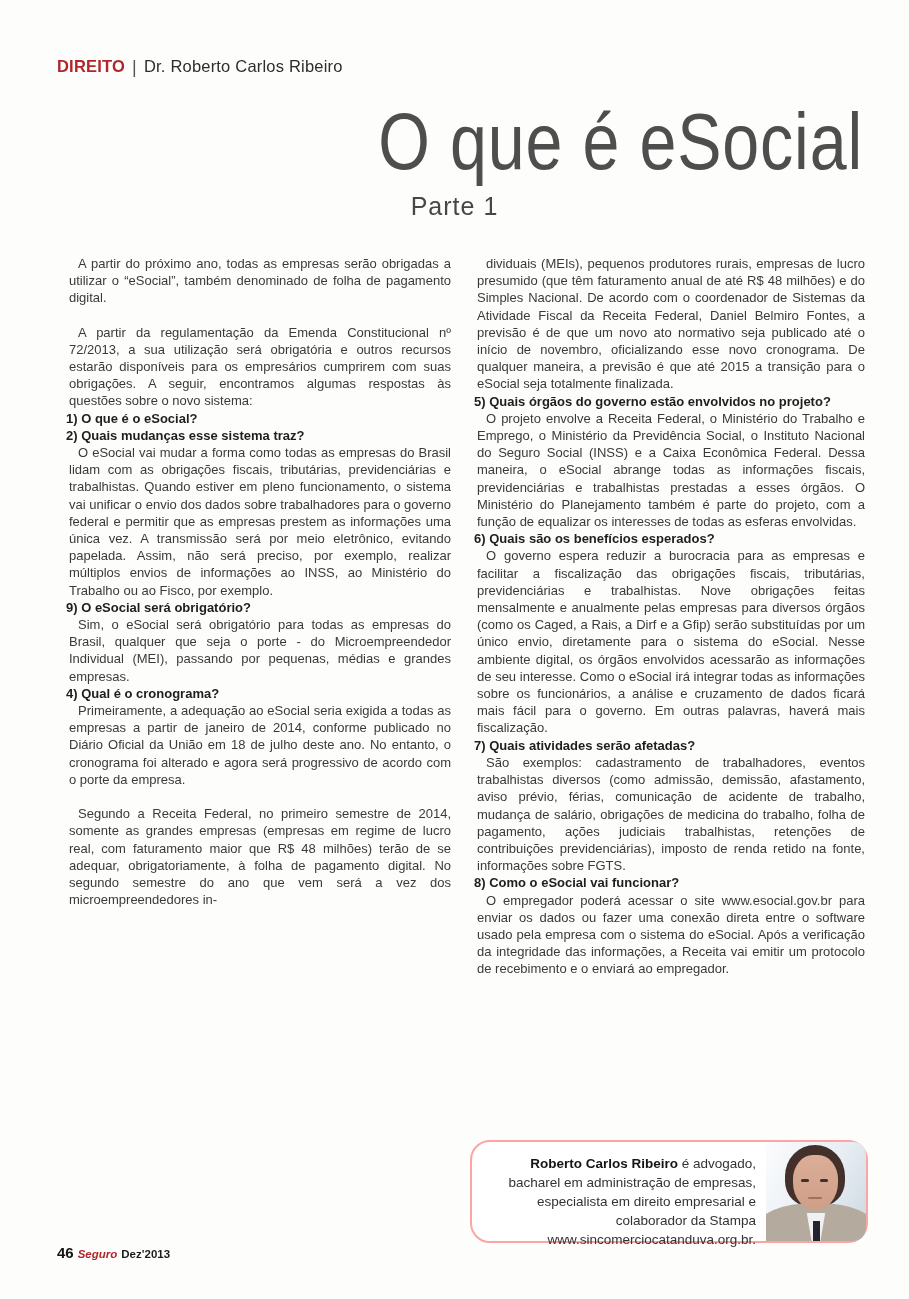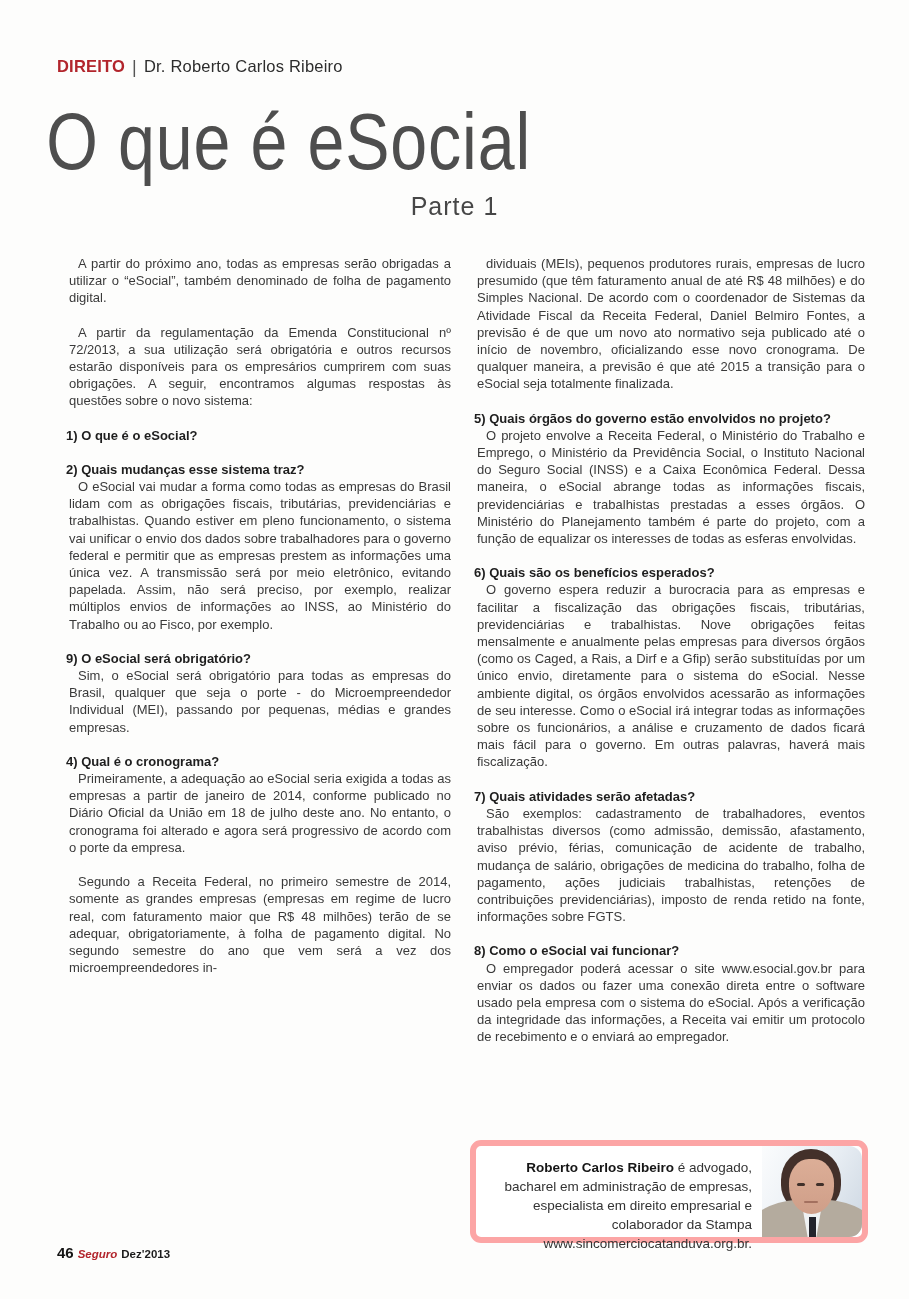--- a/index.html
+++ b/index.html
@@ -18,21 +18,21 @@
   .kicker {
     position: absolute; left: 57px; top: 57px;
     font-size: 16.5px; letter-spacing: 0.2px;
     display: flex; align-items: flex-start; gap: 7px;
   }
   .kicker .cat { color: #b2252c; font-weight: bold; }
   .kicker .sep { color: #555; font-weight: 300; font-size: 18px; }
   .kicker .auth { color: #2d2d2d; }
 
   
-  .title-wrap { position: absolute; left: 0; top: 96px; width: 909px; text-align: left; }
+  .title-wrap { position: absolute; left: 0; top: 96px; width: 909px; text-align: right; }
   .big-title {
     display: inline-block;
     font-weight: 200;
     font-size: 79px;
     color: #4e4e4e;
     letter-spacing: 1px;
     transform: scaleX(0.84);
     transform-origin: center;
     white-space: nowrap;
   }
@@ -48,30 +48,30 @@
     width: 808px;
     display: flex; gap: 14px;
   }
   .col { font-size: 13px; line-height: 17.2px; text-align: justify; hyphens: auto; }
   .col-left  { width: 394px; flex: none; }
   .col-right { width: 400px; flex: none; }
   .para { text-indent: 9px; color: #3a3a3a; margin-left: 12px; }
   .para + .para { margin-top: 17px; }
   .q-heading {
     font-weight: bold; color: #1e1e1e;
-    text-indent: 9px; margin-top: 17px;
+    text-indent: 9px; 
     text-align: left;
   }
 
   
   .author-box {
     position: absolute; left: 470px; top: 1140px;
     width: 398px; height: 103px;
-    border: 6px solid #fca5a5;
-    border-radius: 11px;
+    border: 2px solid #fca5a5;
+    border-radius: 20px;
     background: #fff;
     display: flex;
   }
   .bio {
     flex: 1;
     padding: 12px 10px 8px 16px;
     text-align: right;
     font-size: 13.5px; line-height: 19px; color: #333;
   }
   .bio .bio-name { font-weight: bold; color: #151515; }

